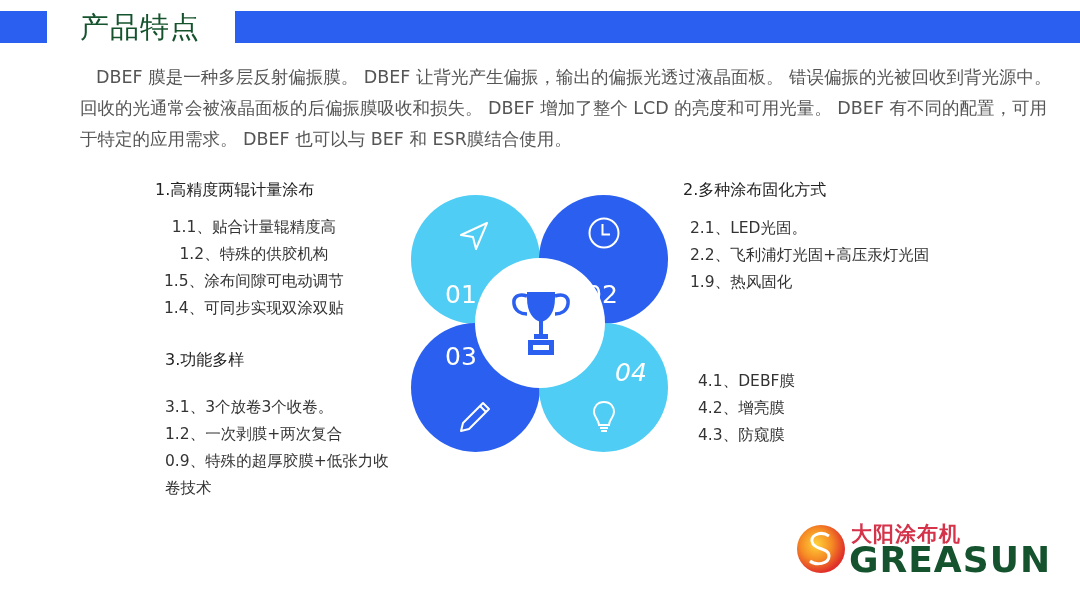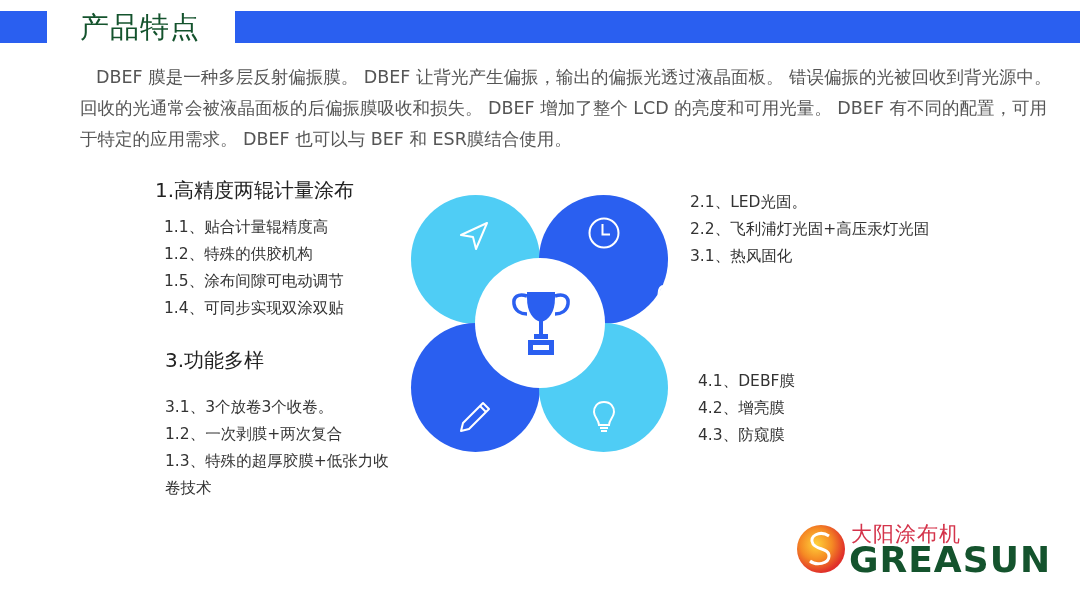--- a/index.html
+++ b/index.html
@@ -3,85 +3,86 @@
 <meta charset="utf-8">
 <style>
   html, body { margin:0; padding:0; }
   body { width:1080px; height:608px; background:#ffffff; position:relative; overflow:hidden;
          font-family:"DejaVu Sans","Liberation Sans",sans-serif; color:#222; }
   .abs { position:absolute; }
   .hdr-block { left:0; top:11px; width:47px; height:32px; background:#2a5ff0; }
   .hdr-bar { left:235px; top:11px; width:845px; height:32px; background:#2a5ff0; }
   .hdr-title { left:80px; top:8px; font-size:29px; font-weight:normal; color:#14532d; letter-spacing:1px; line-height:38px; }
   .intro { left:80px; top:62px; width:980px; font-size:17.5px; line-height:31px; color:#555; text-indent:16px; }
-  .sec-title { font-size:20px; color:#222; line-height:26px; white-space:nowrap; }
+  .sec-title { font-size:16px; color:#222; line-height:26px; white-space:nowrap; }
   .sec-list { font-size:15.5px; color:#333; line-height:27px; margin:0; padding:0; list-style:none; }
   .sec-list li { white-space:nowrap; }
   .circle { position:absolute; border-radius:50%; }
-  .num { position:absolute; color:#fff; font-size:25px; font-family:"DejaVu Sans",sans-serif;margin-left:47px; }
+  .num { position:absolute; color:#fff; font-size:25px; font-family:"DejaVu Sans",sans-serif; }
   .icon { position:absolute; }
-  .logo-cn { left:851px; top:522px; font-size:21px; font-weight:normal; color:#d4334a; letter-spacing:1px; line-height:24px; }
+  .logo-cn { left:851px; top:522px; font-size:21px; font-weight:bold; color:#d4334a; letter-spacing:1px; line-height:24px; }
   .logo-en { left:849px; top:540px; font-size:36px; font-weight:bold; color:#14532d; letter-spacing:1px; line-height:40px; font-family:"DejaVu Sans",sans-serif; }
 </style>
 </head>
 <body>
 
 <div class="abs hdr-block"></div>
 <div class="abs hdr-title">产品特点</div>
 <div class="abs hdr-bar"></div>
 
 <div class="abs intro">DBEF 膜是一种多层反射偏振膜。 DBEF 让背光产生偏振，输出的偏振光透过液晶面板。 错误偏振的光被回收到背光源中。 回收的光通常会被液晶面板的后偏振膜吸收和损失。 DBEF 增加了整个 LCD 的亮度和可用光量。 DBEF 有不同的配置，可用于特定的应用需求。 DBEF 也可以与 BEF 和 ESR膜结合使用。</div>
 
 <div class="abs" style="left:155px; top:177px;">
   <div class="sec-title">1.高精度两辊计量涂布</div>
-  <ul class="sec-list" style="margin-top:11px; padding-left:9px;">
+  <ul class="sec-list" style="margin-top:11px; padding-left:9px;text-align:center;">
     <li>1.1、贴合计量辊精度高</li>
     <li>1.2、特殊的供胶机构</li>
     <li>1.5、涂布间隙可电动调节</li>
     <li>1.4、可同步实现双涂双贴</li>
   </ul>
 </div>
 
 <div class="abs" style="left:683px; top:177px;">
+  <div class="sec-title">2.多种涂布固化方式</div>
   <ul class="sec-list" style="margin-top:12px; padding-left:7px;">
     <li>2.1、LED光固。</li>
     <li>2.2、飞利浦灯光固+高压汞灯光固</li>
-    <li>3.1、热风固化</li>
+    <li>1.9、热风固化</li>
   </ul>
 </div>
 
 <div class="abs" style="left:165px; top:347px;">
   <div class="sec-title">3.功能多样</div>
   <ul class="sec-list" style="margin-top:21px;">
     <li>3.1、3个放卷3个收卷。</li>
     <li>1.2、一次剥膜+两次复合</li>
-    <li>1.3、特殊的超厚胶膜+低张力收</li>
+    <li>0.9、特殊的超厚胶膜+低张力收</li>
     <li>卷技术</li>
   </ul>
 </div>
 
 <div class="abs" style="left:683px; top:343px;">
   <ul class="sec-list" style="margin-top:25px; padding-left:15px;">
     <li>4.1、DEBF膜</li>
     <li>4.2、增亮膜</li>
     <li>4.3、防窥膜</li>
   </ul>
 </div>
 
 <div class="abs" style="left:0; top:0; width:1080px; height:608px;">
   <div class="circle" style="left:411px; top:195px; width:129px; height:129px; background:#4fcdf5;"></div>
   <div class="circle" style="left:539px; top:195px; width:129px; height:129px; background:#2a5ff0;"></div>
   <div class="circle" style="left:411px; top:323px; width:129px; height:129px; background:#2a5ff0;"></div>
   <div class="circle" style="left:539px; top:323px; width:129px; height:129px; background:#4fcdf5;"></div>
   <div class="circle" style="left:475px; top:258px; width:130px; height:130px; background:#ffffff;"></div>
 
   <div class="num" style="left:445px; top:280px;">01</div>
-  <div class="num" style="left:609px; top:280px;">02</div>
+  <div class="num" style="left:586px; top:280px;">02</div>
   <div class="num" style="left:445px; top:342px;">03</div>
-  <div class="num" style="left:615px; top:342px;">04</div>
+  <div class="num" style="left:615px; top:358px;font-style:italic;">04</div>
 
   <svg class="icon" style="left:458px; top:220px;" width="32" height="32" viewBox="0 0 32 32">
     <path d="M29 3 L3 15 L15 17 L18 29 Z" fill="none" stroke="#fff" stroke-width="2" stroke-linejoin="round"></path>
   </svg>
 
   <svg class="icon" style="left:587px; top:216px;" width="34" height="34" viewBox="0 0 34 34">
     <circle cx="17" cy="17" r="14.5" fill="none" stroke="#fff" stroke-width="2"></circle>
     <path d="M15.5 8 V18.5 H23" fill="none" stroke="#fff" stroke-width="2"></path>
   </svg>
 

